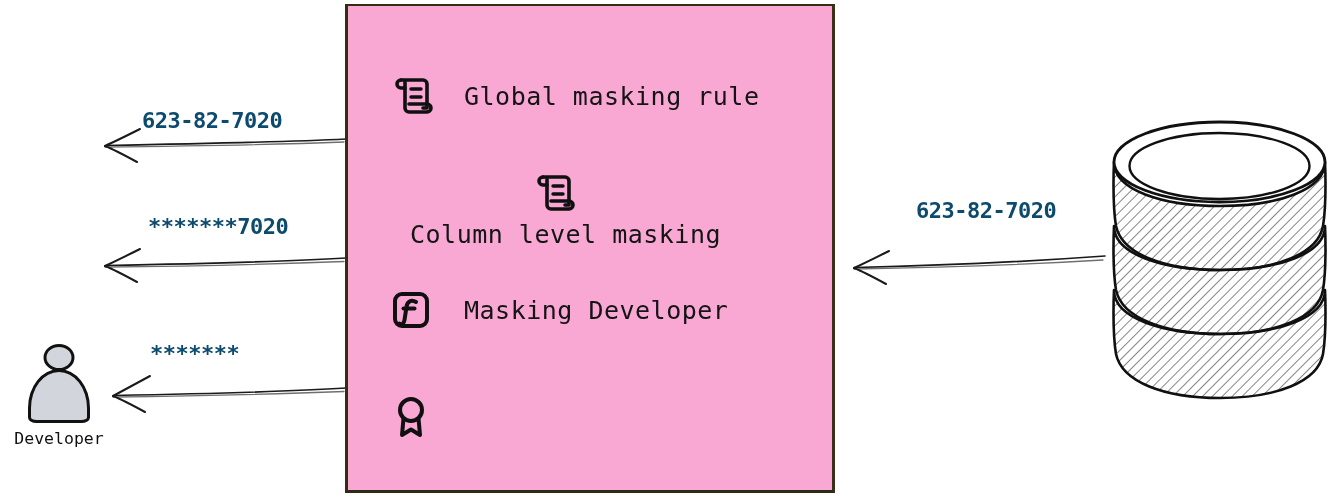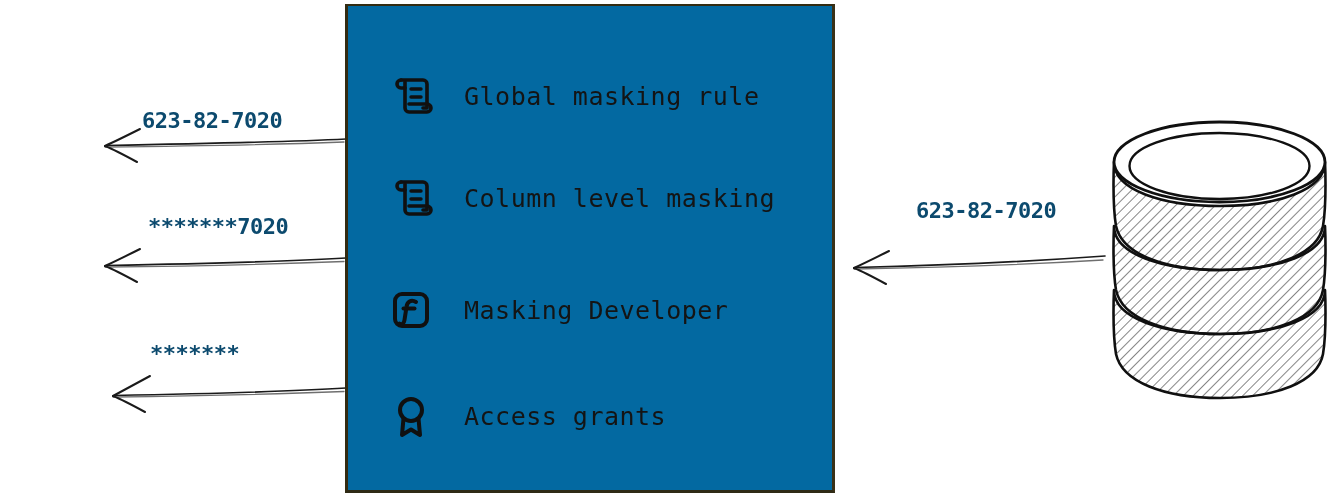--- a/index.html
+++ b/index.html
@@ -74,21 +74,21 @@
     letter-spacing: -0.5px;
   }
 
   
   #policy-panel {
     position: absolute;
     left: 345px;
     top: 4px;
     width: 490px;
     height: 489px;
-    background: #0369a1;
+    background: #f9a8d4;
     box-sizing: border-box;
     border-left: 3px solid #332b12;
     border-top: 2px solid #332b12;
     border-right: 3px solid #3a3118;
     border-bottom: 3px solid #2e2a15;
   }
   .policy-row {
     position: absolute;
     left: 36px;
     display: flex;
@@ -141,20 +141,27 @@
   <div class="arrow-wrap" style="left:96px; top:238px; width:252px; height:46px;">
     <svg width="252" height="46" viewBox="0 0 252 46" fill="none">
       <path d="M250 20 C200 23, 120 25.5, 10 27.5" stroke="#1a1a1a" stroke-width="1.7" fill="none" stroke-linecap="round"></path>
       <path d="M248 23.5 C195 25.5, 110 28, 9 29" stroke="#6f6f6f" stroke-width="1.3" fill="none" stroke-linecap="round"></path>
       <path d="M9 28 C20 23, 32 17, 44 11" stroke="#1a1a1a" stroke-width="2" fill="none" stroke-linecap="round"></path>
       <path d="M9 28 C19 32, 30 38, 41 44" stroke="#1a1a1a" stroke-width="2" fill="none" stroke-linecap="round"></path>
     </svg>
   </div>
   <div class="arrow-label" style="left:148px; top:214px;">*******7020</div>
 
+  <div class="actor" style="left:4px; top:344px;">
+    <div class="actor-figure">
+      <div class="actor-head" style="background:#d2d6dc;"></div>
+      <div class="actor-body" style="background:#d2d6dc;"></div>
+    </div>
+    <div class="actor-label">Developer</div>
+  </div>
 
   <div class="arrow-wrap" style="left:104px; top:368px; width:244px; height:46px;">
     <svg width="244" height="46" viewBox="0 0 244 46" fill="none">
       <path d="M242 20 C195 23, 115 25.5, 10 27.5" stroke="#1a1a1a" stroke-width="1.7" fill="none" stroke-linecap="round"></path>
       <path d="M240 23.5 C190 25.5, 105 28, 9 29" stroke="#6f6f6f" stroke-width="1.3" fill="none" stroke-linecap="round"></path>
       <path d="M9 28 C20 22, 33 15, 46 8" stroke="#1a1a1a" stroke-width="2" fill="none" stroke-linecap="round"></path>
       <path d="M9 28 C19 32, 30 38, 41 44" stroke="#1a1a1a" stroke-width="2" fill="none" stroke-linecap="round"></path>
     </svg>
   </div>
   <div class="arrow-label" style="left:150px; top:341px;">*******</div>
@@ -167,21 +174,21 @@
           <path d="M14 8 h22 a4 4 0 0 1 4 4 v24 h-4" stroke="#101010" stroke-width="3.6" stroke-linecap="round" stroke-linejoin="round" fill="none"></path>
           <path d="M14 8 a4 4 0 0 0 -4 4 a4 4 0 0 0 4 4 h4" stroke="#101010" stroke-width="3.6" stroke-linecap="round" stroke-linejoin="round" fill="none"></path>
           <path d="M18 10 v26 a4 4 0 0 0 4 4 h18 a4 4 0 0 0 0 -8 h-18" stroke="#101010" stroke-width="3.6" stroke-linecap="round" stroke-linejoin="round" fill="none"></path>
           <path d="M24 17 h10" stroke="#101010" stroke-width="3.4" stroke-linecap="round"></path>
           <path d="M24 25 h10" stroke="#101010" stroke-width="3.4" stroke-linecap="round"></path>
         </svg>
       </div>
       <div class="policy-text">Global masking rule</div>
     </div>
 
-    <div class="policy-row" style="top:160px;">
+    <div class="policy-row" style="top:160px;flex-direction:column;">
       <div class="policy-icon">
         <svg width="48" height="48" viewBox="0 0 48 48" fill="none">
           <path d="M14 8 h22 a4 4 0 0 1 4 4 v24 h-4" stroke="#101010" stroke-width="3.6" stroke-linecap="round" stroke-linejoin="round" fill="none"></path>
           <path d="M14 8 a4 4 0 0 0 -4 4 a4 4 0 0 0 4 4 h4" stroke="#101010" stroke-width="3.6" stroke-linecap="round" stroke-linejoin="round" fill="none"></path>
           <path d="M18 10 v26 a4 4 0 0 0 4 4 h18 a4 4 0 0 0 0 -8 h-18" stroke="#101010" stroke-width="3.6" stroke-linecap="round" stroke-linejoin="round" fill="none"></path>
           <path d="M24 17 h10" stroke="#101010" stroke-width="3.4" stroke-linecap="round"></path>
           <path d="M24 25 h10" stroke="#101010" stroke-width="3.4" stroke-linecap="round"></path>
         </svg>
       </div>
       <div class="policy-text">Column level masking</div>
@@ -198,21 +205,20 @@
       <div class="policy-text">Masking Developer</div>
     </div>
 
     <div class="policy-row" style="top:378px;">
       <div class="policy-icon">
         <svg width="48" height="48" viewBox="0 0 48 48" fill="none">
           <circle cx="24" cy="18" r="11" stroke="#101010" stroke-width="4" fill="none"></circle>
           <path d="M16.5 26.5 L15 43 L24 37.5 L33 43 L31.5 26.5" stroke="#101010" stroke-width="4" stroke-linejoin="round" stroke-linecap="round" fill="none"></path>
         </svg>
       </div>
-      <div class="policy-text">Access grants</div>
     </div>
 
   </div>
 
   <div class="arrow-wrap" style="left:845px; top:240px; width:262px; height:46px;">
     <svg width="262" height="46" viewBox="0 0 262 46" fill="none">
       <path d="M260 16 C205 20, 120 25, 10 27.5" stroke="#1a1a1a" stroke-width="1.7" fill="none" stroke-linecap="round"></path>
       <path d="M258 20 C200 23.5, 110 27.5, 9 29" stroke="#6f6f6f" stroke-width="1.3" fill="none" stroke-linecap="round"></path>
       <path d="M9 28 C20 23, 32 17, 44 11" stroke="#1a1a1a" stroke-width="2" fill="none" stroke-linecap="round"></path>
       <path d="M9 28 C19 32, 30 38, 41 44" stroke="#1a1a1a" stroke-width="2" fill="none" stroke-linecap="round"></path>

